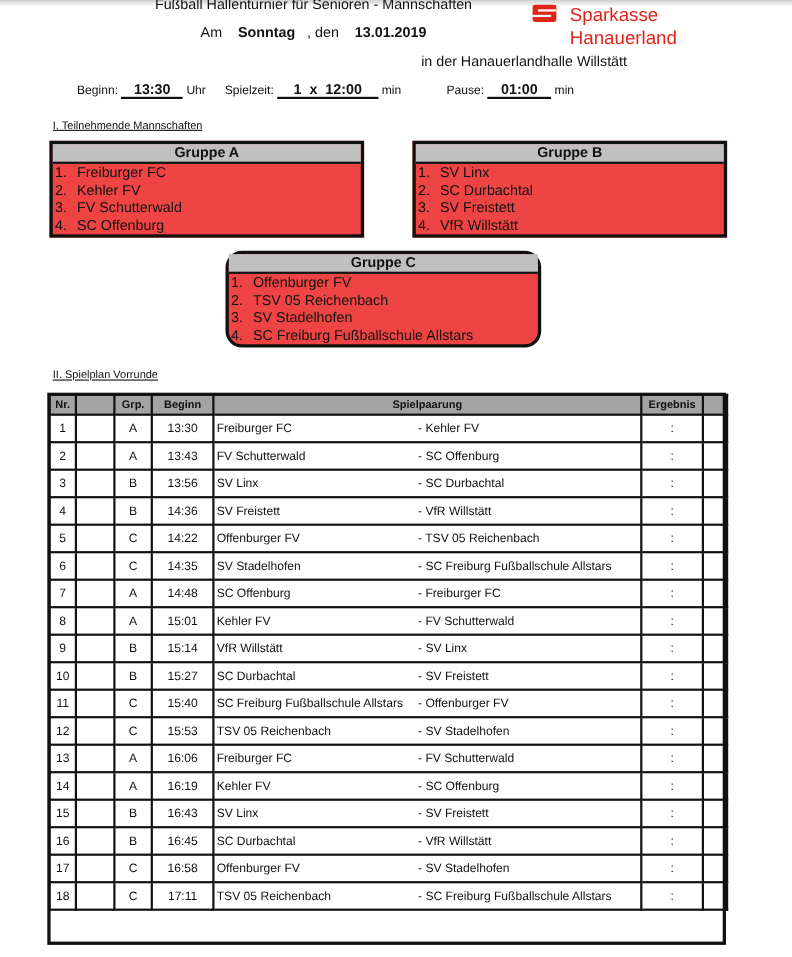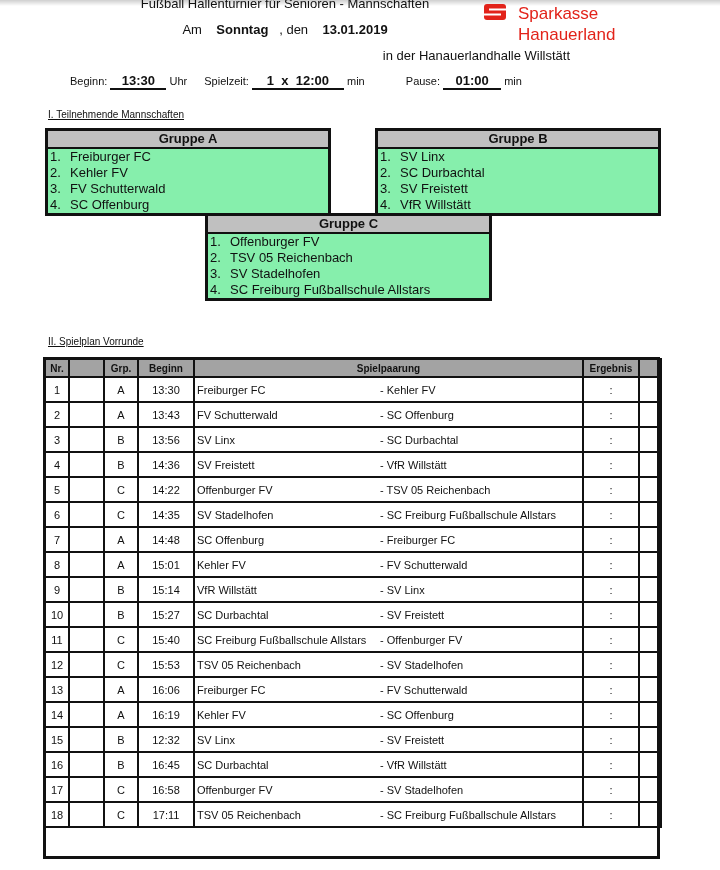--- a/index.html
+++ b/index.html
@@ -14,21 +14,21 @@
   .t2 { top:22px; }
   .t2 b { font-weight:bold; }
   .t3 { top:48px;text-align:right; }
   .logo { position:absolute; left:484px; top:4px; }
   .logo-s { position:absolute; left:0; top:0; width:22px; height:16px; }
   .logo-text { position:absolute; left:34px; top:-1px; color:#e2231a; font-size:17px; line-height:21px; white-space:nowrap; }
   .params { position:absolute; top:73px; left:70px; font-size:11px; white-space:nowrap; }
   .params span.val { display:inline-block; border-bottom:2px solid #111; font-weight:bold; font-size:13px; text-align:center; }
   .params .lbl { margin-left:14px; }
   .sec { position:absolute; font-size:10px; text-decoration:underline; }
-  .group { position:absolute; border:3px solid #111; background:#86efac; }
+  .group { position:absolute; border:3px solid #111; background:#ef4444; }
   .group .gh { background:#c0c0c0; text-align:center; font-weight:bold; font-size:13px; height:16px; line-height:16px; border-bottom:2px solid #111; }
   .group .gi { font-size:13px; height:16px; line-height:16px; padding-left:2px; white-space:nowrap; }
   .group .gi .num { display:inline-block; width:20px; }
   table.plan { position:absolute; left:44px; top:358px; border-collapse:collapse; }
   table.plan td, table.plan th { border:2px solid #111; padding:0; font-size:11px; height:23px; }
   table.plan th { background:#a3a3a3; font-weight:bold; height:16px; font-size:10px; }
   table.plan tr { }
   table.plan td.c { text-align:center; }
   table.plan td.pair { padding-left:2px; white-space:nowrap; }
   .pair .home { display:inline-block; width:183px; }
@@ -83,21 +83,21 @@
 </div>
 
 <div class="group" style="left:375px;top:128px;width:280px;">
   <div class="gh">Gruppe B</div>
   <div class="gi"><span class="num">1.</span><span>SV Linx</span></div>
   <div class="gi"><span class="num">2.</span><span>SC Durbachtal</span></div>
   <div class="gi"><span class="num">3.</span><span>SV Freistett</span></div>
   <div class="gi"><span class="num">4.</span><span>VfR Willstätt</span></div>
 </div>
 
-<div class="group" style="left:205px;top:213px;width:281px;">
+<div class="group" style="left:205px;top:228px;width:281px;border-radius:15px;">
   <div class="gh">Gruppe C</div>
   <div class="gi"><span class="num">1.</span><span>Offenburger FV</span></div>
   <div class="gi"><span class="num">2.</span><span>TSV 05 Reichenbach</span></div>
   <div class="gi"><span class="num">3.</span><span>SV Stadelhofen</span></div>
   <div class="gi"><span class="num">4.</span><span>SC Freiburg Fußballschule Allstars</span></div>
 </div>
 
 <div class="sec" style="left:48px;top:336px">II. Spielplan Vorrunde</div>
 
 <table class="plan">
@@ -245,21 +245,21 @@
         <td class="c">A</td>
         <td class="c">16:19</td>
         <td class="pair"><span class="home">Kehler FV</span><span>- SC Offenburg</span></td>
         <td class="c">:</td>
         <td></td>
       </tr>
       <tr>
         <td class="c">15</td>
         <td></td>
         <td class="c">B</td>
-        <td class="c">12:32</td>
+        <td class="c">16:43</td>
         <td class="pair"><span class="home">SV Linx</span><span>- SV Freistett</span></td>
         <td class="c">:</td>
         <td></td>
       </tr>
       <tr>
         <td class="c">16</td>
         <td></td>
         <td class="c">B</td>
         <td class="c">16:45</td>
         <td class="pair"><span class="home">SC Durbachtal</span><span>- VfR Willstätt</span></td>

